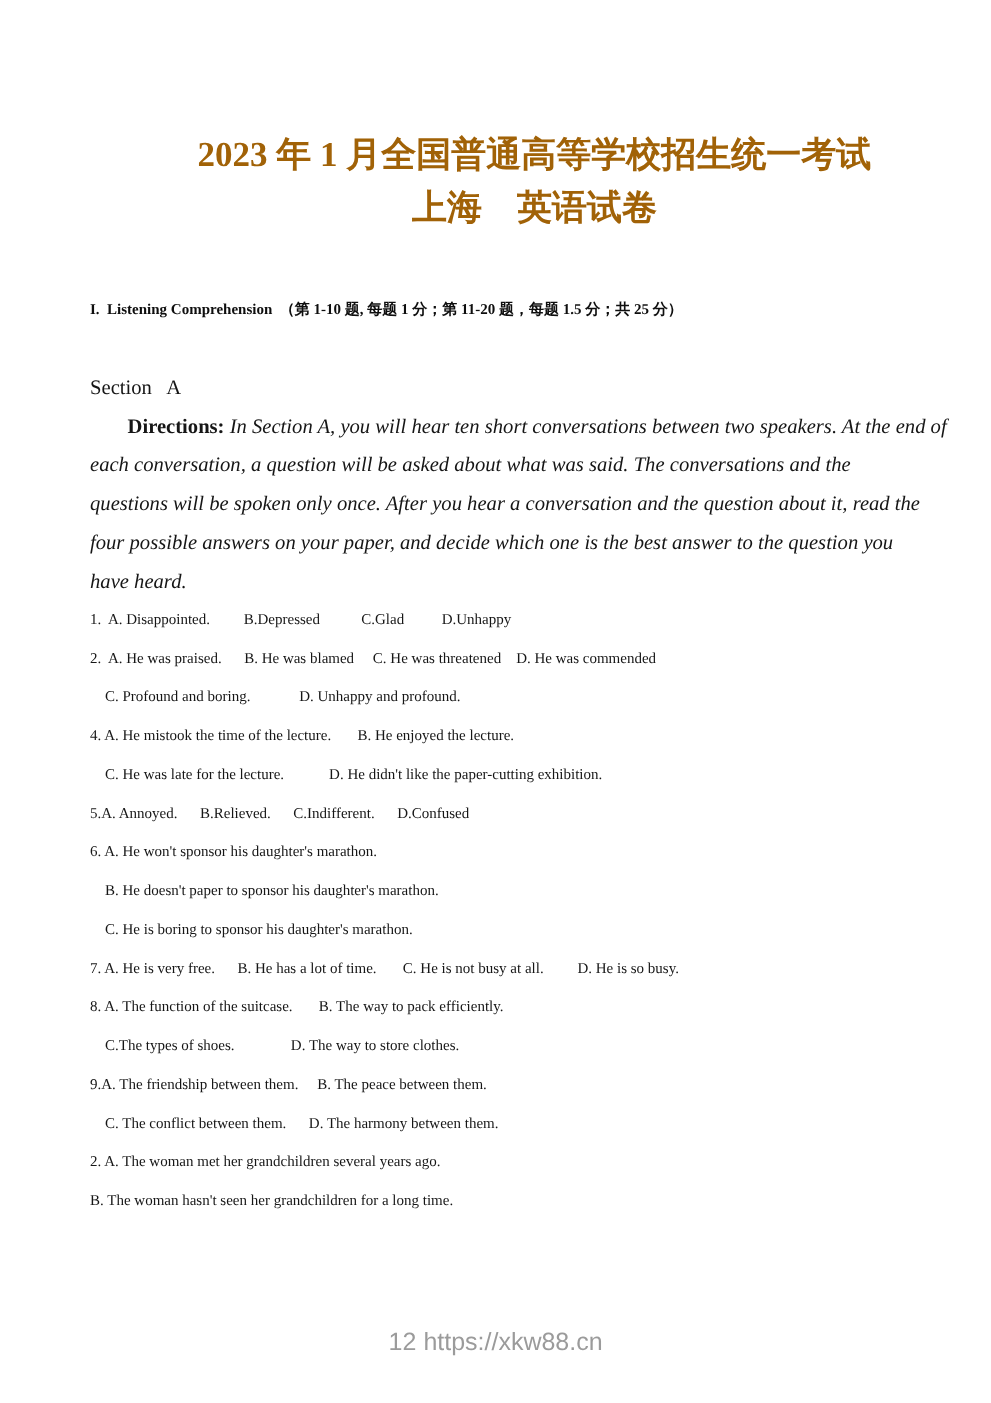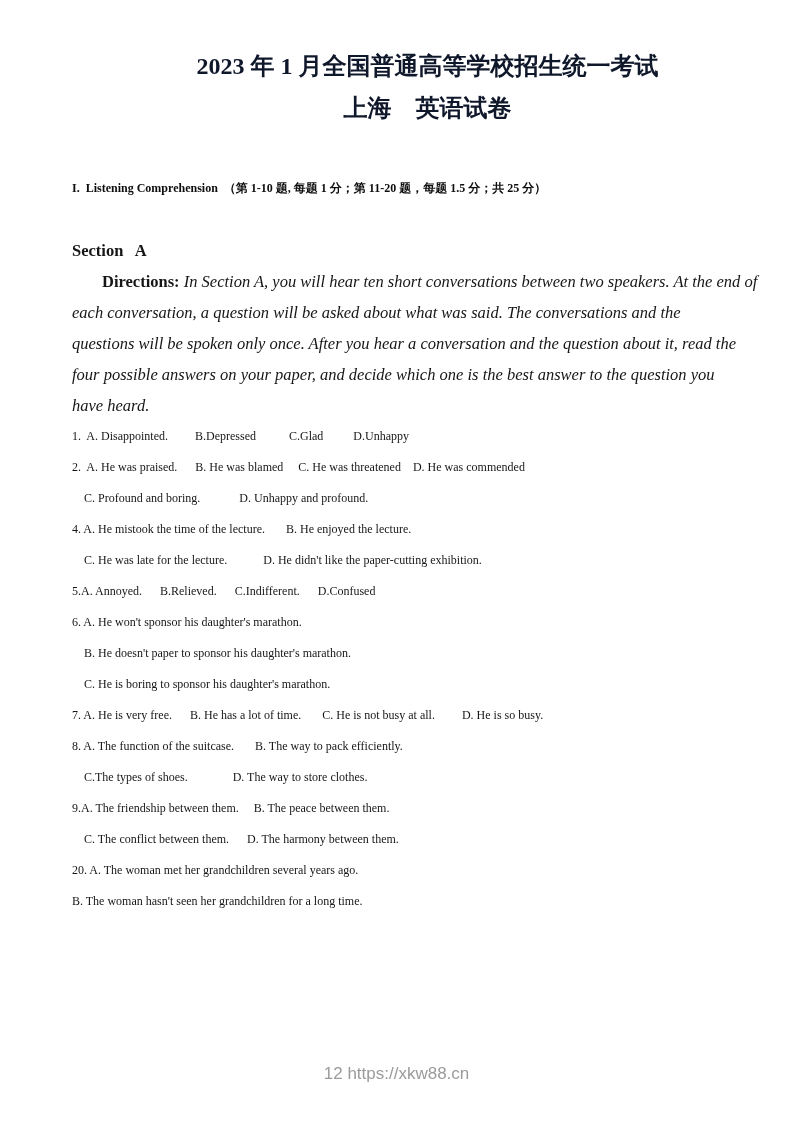--- a/index.html
+++ b/index.html
@@ -8,53 +8,53 @@
     position: relative;
     width: 793px;
     height: 1122px;
     background: #ffffff;
     overflow: hidden;
     color: #161616;
     font-family: "Liberation Serif", "DejaVu Serif", serif;
   }
   .content { padding: 0 10px 0 72px; }
   .doc-title {
-    margin-top: 45px;
+    margin-top: 104px;
     text-align: center;
     font-weight: 700;
-    font-size: 24px;
+    font-size: 28px;
     line-height: 42px;
-    color: #0f172a;
+    color: #a16207;
   }
   .t-line { white-space: pre; }
   .section-heading {
     margin-top: 44px;
     font-weight: 700;
     font-size: 12px;
     line-height: 31px;
     white-space: pre;
     color: #0e0e0e;
   }
   .spacer { height: 31px; }
   .line {
     font-size: 12px;
     line-height: 31px;
     white-space: pre;
   }
-  .section-a { font-weight: 700; font-size: 16.5px; }
+  .section-a { font-weight: 400; font-size: 16.5px; }
   .dir { font-style: italic; font-size: 16.5px; }
   .dir-label { font-weight: 700; font-style: normal; margin-left: 30px; }
   .footer {
     position: absolute;
     top: 1060px;
     left: 0;
     width: 100%;
     text-align: center;
     font-family: "Liberation Sans", "DejaVu Sans", sans-serif;
-    font-size: 17px;
+    font-size: 20px;
     line-height: 28px;
     color: #9b9b9b;
     white-space: pre;
   }
   .footer span { display: inline; }
 </style>
 </head>
 <body>
 
 <div class="page">
@@ -84,19 +84,19 @@
     <div class="line">    C. He was late for the lecture.            D. He didn't like the paper-cutting exhibition.</div>
     <div class="line">5.A. Annoyed.      B.Relieved.      C.Indifferent.      D.Confused</div>
     <div class="line">6. A. He won't sponsor his daughter's marathon.</div>
     <div class="line">    B. He doesn't paper to sponsor his daughter's marathon.</div>
     <div class="line">    C. He is boring to sponsor his daughter's marathon.</div>
     <div class="line">7. A. He is very free.      B. He has a lot of time.       C. He is not busy at all.         D. He is so busy.</div>
     <div class="line">8. A. The function of the suitcase.       B. The way to pack efficiently.</div>
     <div class="line">    C.The types of shoes.               D. The way to store clothes.</div>
     <div class="line">9.A. The friendship between them.     B. The peace between them.</div>
     <div class="line">    C. The conflict between them.      D. The harmony between them.</div>
-    <div class="line">20. A. The woman met her grandchildren several years ago.</div>
+    <div class="line">2. A. The woman met her grandchildren several years ago.</div>
     <div class="line">B. The woman hasn't seen her grandchildren for a long time.</div>
 
   </div>
 
   <div class="footer"><span>12</span><span> </span><span>https://xkw88.cn</span></div>
 </div>
 
 </body></html>

